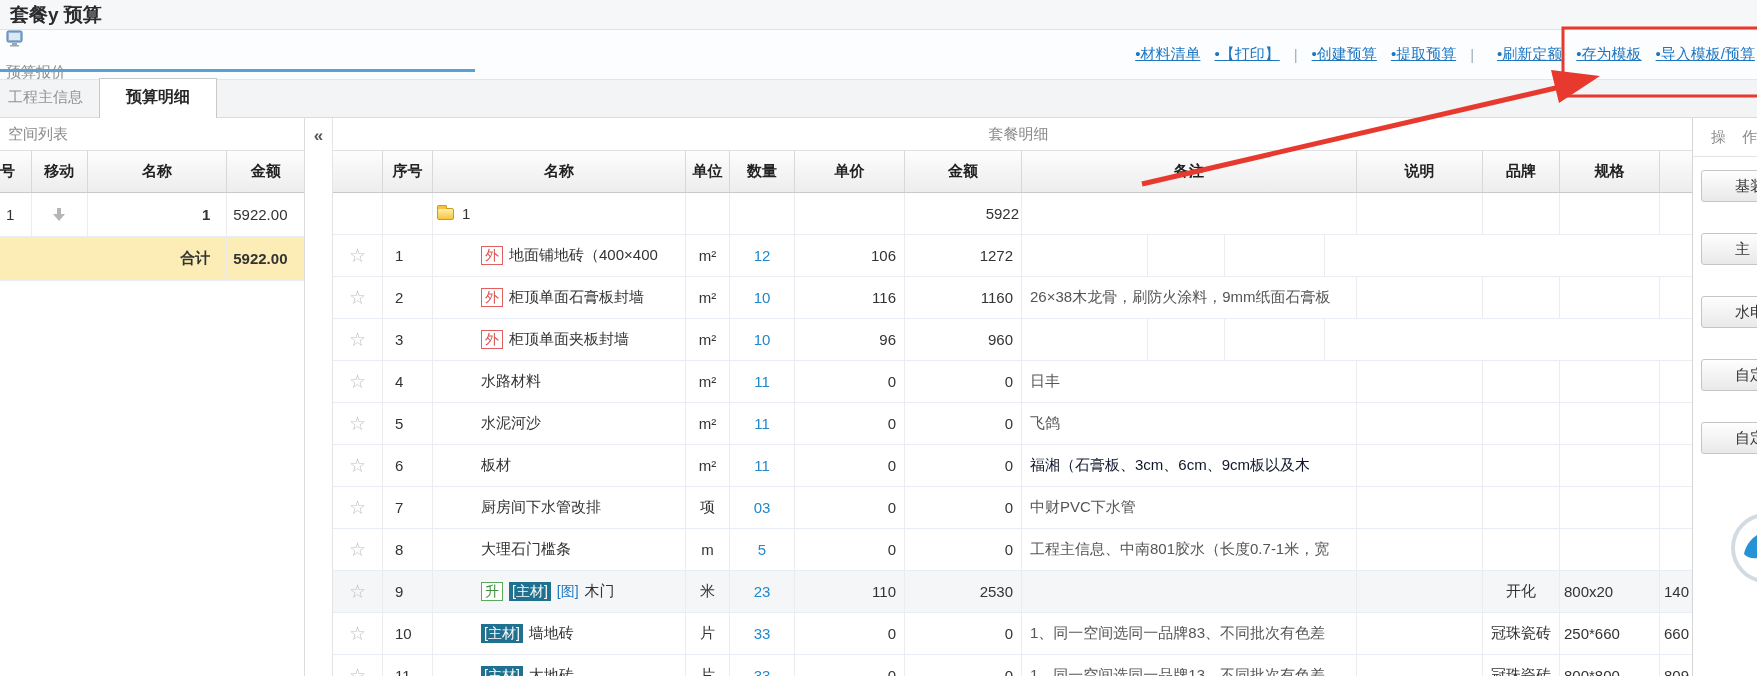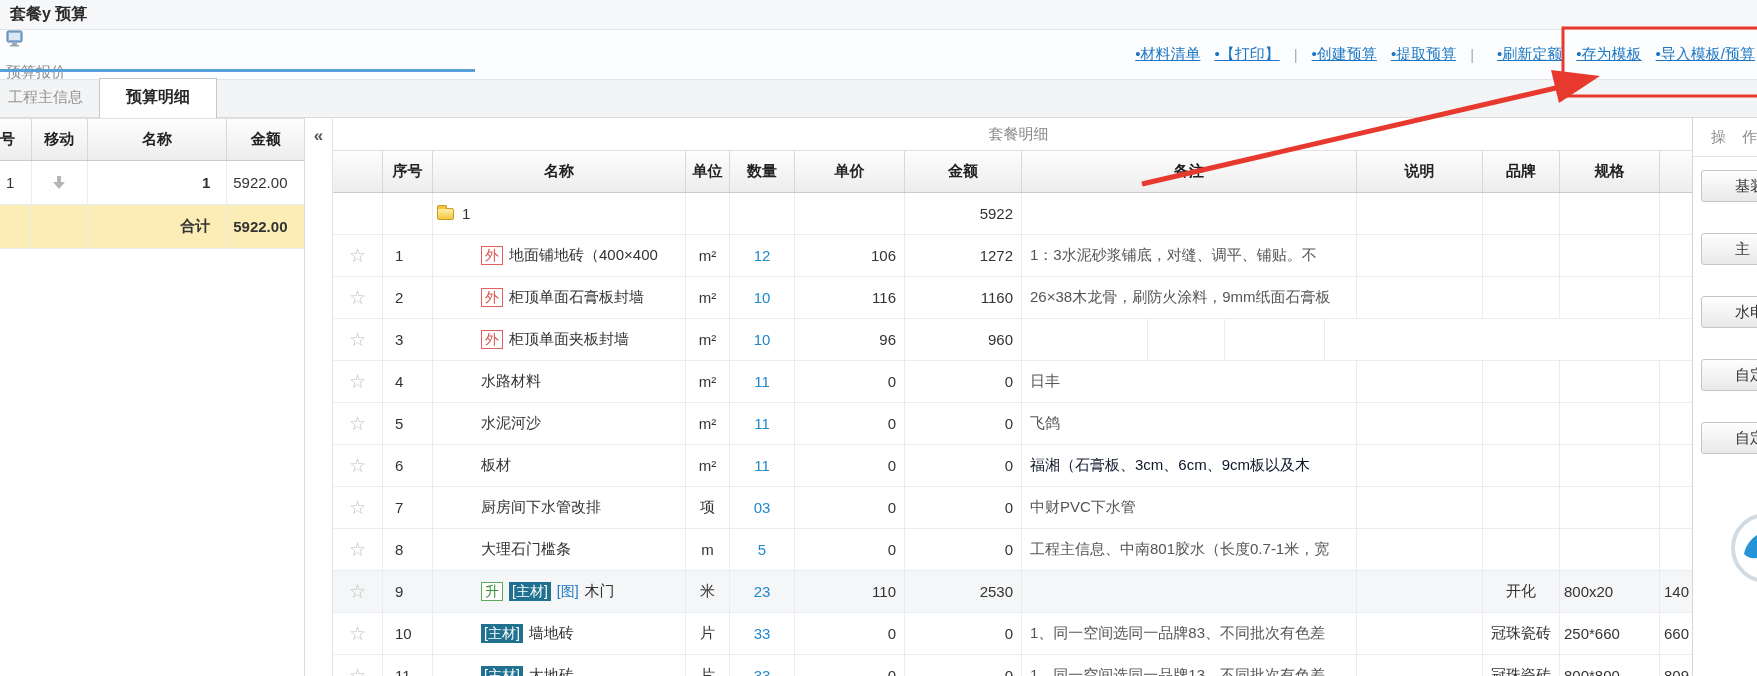--- a/index.html
+++ b/index.html
@@ -9,21 +9,21 @@
     overflow: hidden;
     background: #fff;
     font-family: "Liberation Sans", "DejaVu Sans", sans-serif;
     color: #333;
   }
   
   .titlebar {
     position:absolute; top:0; left:0; width:100%; height:30px;
     background:#f6f7f8; border-bottom:1px solid #e3e3e3;
     display:flex; align-items:center; padding-left:10px;
-    font-size:16px; font-weight:bold; color:#2b2b2b;
+    font-size:19px; font-weight:bold; color:#2b2b2b;
   }
   
   .toolbar {
     position:absolute; top:30px; left:0; width:100%; height:50px;
     background:#fbfdfe; border-bottom:1px solid #e2e6ea;
   }
   .toolbar-left {
     position:absolute; left:6px; top:0; height:100%;
     display:flex; gap:13px;
     font-size:15px; color:#8d8d8d;flex-direction:column;
@@ -154,20 +154,23 @@
     <span>工程主信息</span>
   </div>
   <div class="tab-active">
     <span>预算明细</span>
   </div>
 </div>
 
 <div class="content">
 
   <div class="left-panel">
+    <div class="panel-title-row">
+      <span>空间列表</span>
+    </div>
     <div class="hdr-row">
       <div class="hdr-cell" style="width:32px;justify-content:flex-start;">
           <span style="text-indent:-15px;display:inline-block;white-space:nowrap;">序号</span>
         </div>
       <div class="hdr-cell" style="width:56px;">移动</div>
       <div class="hdr-cell" style="width:140px;">名称</div>
       <div class="hdr-cell" style="width:77px;border-right:none;">金额</div>
     </div>
     <div class="lp-row">
       <div class="lp-cell" style="width:32px;padding-left:6px;">1</div>
@@ -211,41 +214,40 @@
         <div class="t-row">
           <div class="t-cell" style="width: 50px; justify-content: center;"></div>
           <div class="t-cell" style="width: 50px;"></div>
           <div class="t-cell" style="width: 253px; padding-left: 4px;">
             <span class="folder"></span>
             <span>1</span>
           </div>
           <div class="t-cell" style="width: 44px; justify-content: center;"></div>
           <div class="t-cell" style="width: 65px; justify-content: center;"></div>
           <div class="t-cell" style="width: 110px; justify-content: flex-end; padding-right: 8px;"></div>
-          <div class="t-cell" style="width: 117px; justify-content: flex-end; padding-right: 8px;">5922</div>
+          <div class="t-cell" style="width: 117px; justify-content: flex-end; padding-right: 2px;">5922</div>
           <div class="t-cell" style="width: 335px; padding-left: 8px;"></div>
           <div class="t-cell" style="width: 126px; justify-content: center;"></div>
           <div class="t-cell" style="width: 77px; justify-content: center;"></div>
           <div class="t-cell" style="width: 100px; padding-left: 4px;"></div>
           <div class="t-cell" style="width: 32px; padding-left: 4px; border-right: none;"></div>
         </div>
         <div class="t-row">
           <div class="t-cell" style="width: 50px; justify-content: center;">
             <span class="star">☆</span>
           </div>
           <div class="t-cell" style="width: 50px; padding-left: 12px;">1</div>
           <div class="t-cell" style="width: 253px; padding-left: 48px;">
             <span class="tag tag-red">外</span>
             <span>地面铺地砖（400×400</span>
           </div>
           <div class="t-cell" style="width: 44px; justify-content: center;">m²</div>
           <div class="t-cell" style="width: 65px; justify-content: center; color: rgb(33, 136, 204);">12</div>
           <div class="t-cell" style="width: 110px; justify-content: flex-end; padding-right: 8px;">106</div>
           <div class="t-cell" style="width: 117px; justify-content: flex-end; padding-right: 8px;">1272</div>
-          <div class="t-cell" style="width: 335px; padding-left: 8px; color: rgb(85, 85, 85);">1：3水泥砂浆铺底，对缝、调平、铺贴。不</div>
           <div class="t-cell" style="width: 126px; justify-content: center;"></div>
           <div class="t-cell" style="width: 77px; justify-content: center;"></div>
           <div class="t-cell" style="width: 100px; padding-left: 4px;"></div>
           <div class="t-cell" style="width: 32px; padding-left: 4px; border-right: none;"></div>
         </div>
         <div class="t-row">
           <div class="t-cell" style="width: 50px; justify-content: center;">
             <span class="star">☆</span>
           </div>
           <div class="t-cell" style="width: 50px; padding-left: 12px;">2</div>

